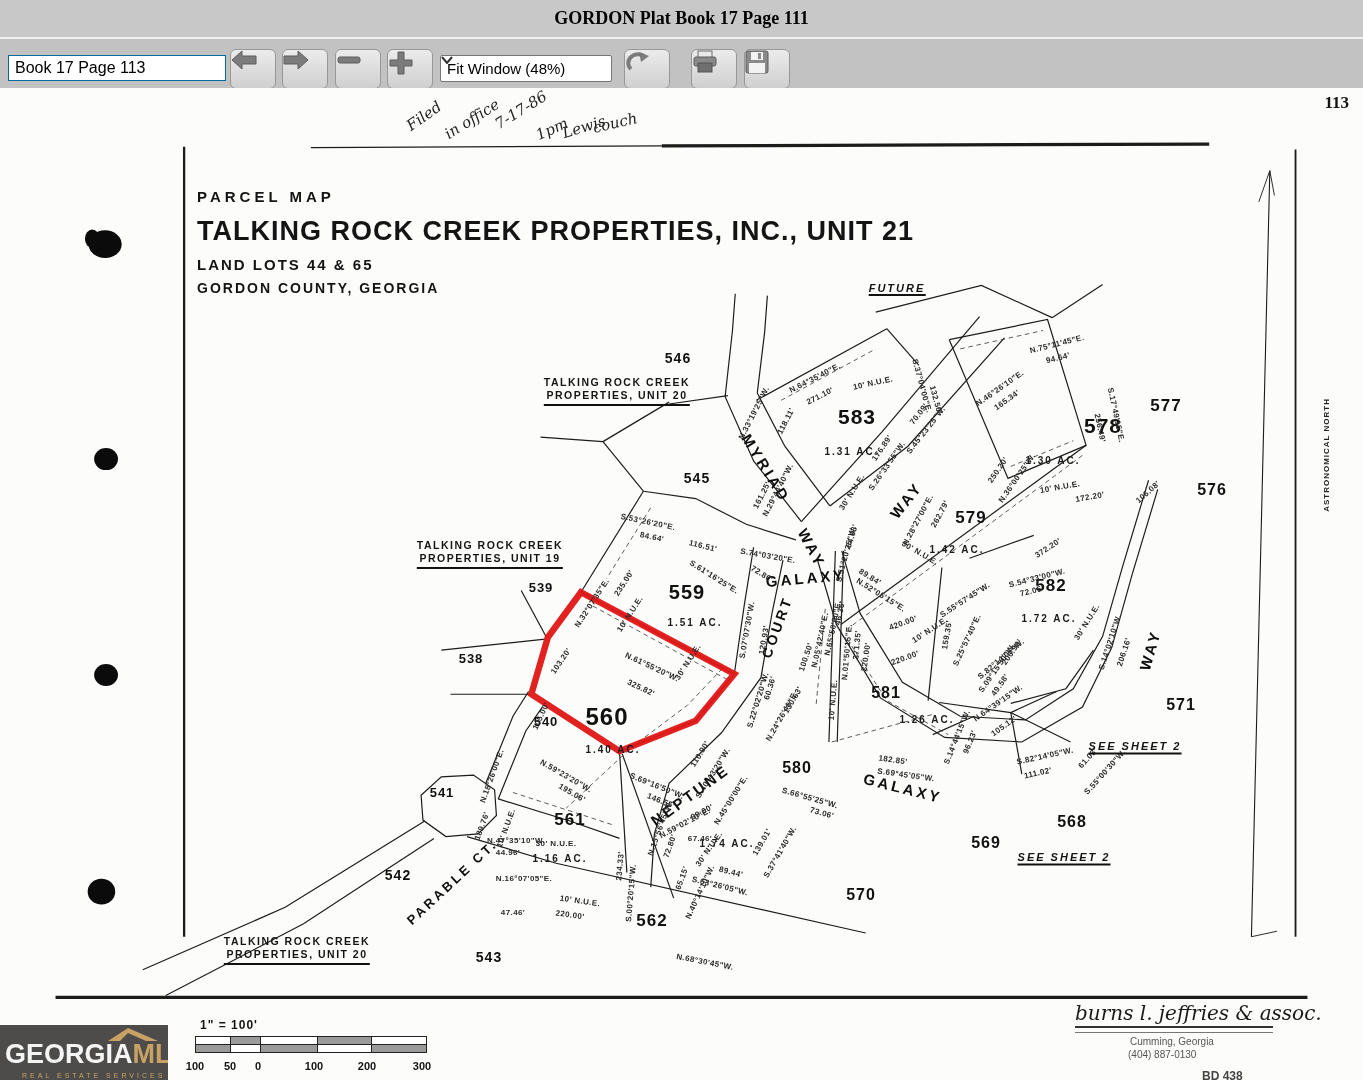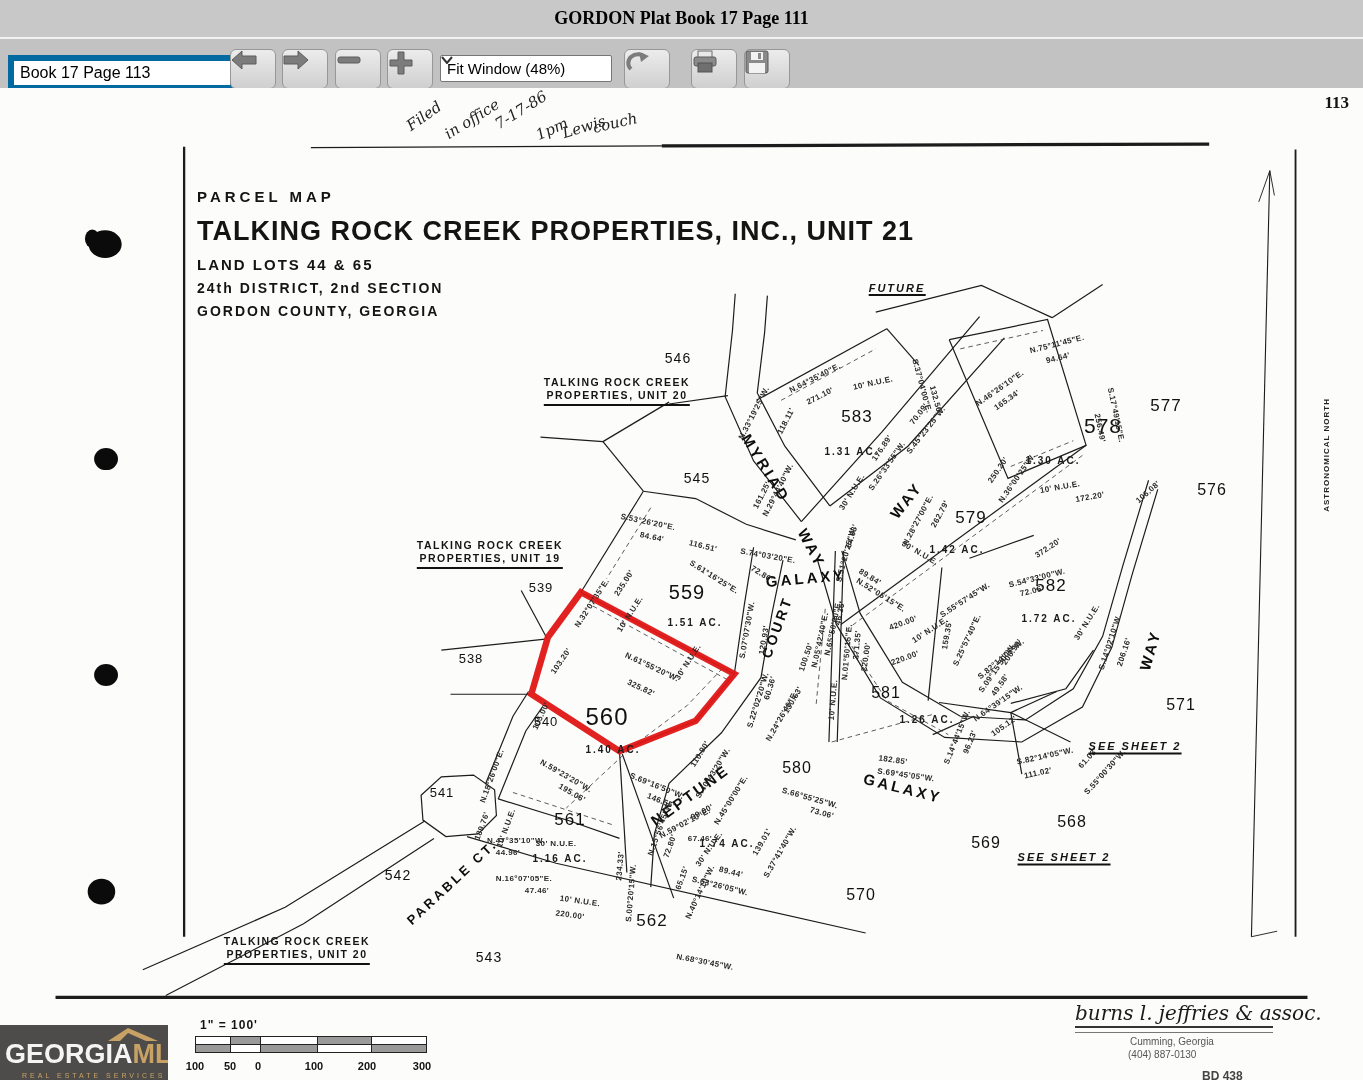--- a/index.html
+++ b/index.html
@@ -5,31 +5,31 @@
   html,body{margin:0;padding:0;background:#c9c9c9;}
   #app{position:relative;width:1363px;height:1080px;overflow:hidden;background:#c9c9c9;
        font-family:"Liberation Sans",sans-serif;}
   
   #titlebar{position:absolute;left:0;top:0;width:1363px;height:37px;background:#c8c8c8;
     border-bottom:2px solid #f2f2f2;display:flex;align-items:center;justify-content:center;}
   #titlebar .t{font-family:"Liberation Serif",serif;font-weight:bold;font-size:18px;color:#000;}
   
   #toolbar{position:absolute;left:0;top:39px;width:1363px;height:49px;background:#c2c2c2;
     border-bottom:2px solid #6e6e6e;}
-  #page-input{position:absolute;left:8px;top:16px;width:204px;height:22px;border:6px solid #0369a1;
+  #page-input{position:absolute;left:8px;top:16px;width:204px;height:22px;border:1px solid #0369a1;
     font-size:16px;padding:1px 6px;font-family:"Liberation Sans",sans-serif;color:#000;background:#fff;}
   .tbtn{position:absolute;top:10px;width:44px;height:38px;border:1px solid #979797;border-radius:6px;
     background:linear-gradient(#ececec,#cfcfcf);display:flex;align-items:center;justify-content:center;}
   #zoom-select{position:absolute;left:440px;top:16px;width:158px;height:25px;background:#fff;
     border:1px solid #767676;border-radius:2px;font-size:15px;color:#000;display:flex;
     align-items:center;padding:0 6px;justify-content:space-between;}
   
   #doc{position:absolute;left:0;top:88px;width:1363px;height:992px;background:#fcfcfb;overflow:hidden;color:#141414;}
   #doc .abs{position:absolute;transform:translate(-50%,-50%);white-space:nowrap;}
-  .parcel{font-weight:normal;letter-spacing:1px;color:#111;}
+  .parcel{font-weight:bold;letter-spacing:1px;color:#111;}
   .acre{font-size:10px;font-weight:bold;letter-spacing:2px;color:#1b1b1b;}
   .bearing{font-size:8px;font-weight:bold;letter-spacing:.4px;color:#2a2a2a;}
   .road{font-weight:bold;letter-spacing:3px;color:#0d0d0d;}
   .note{font-family:"DejaVu Serif",serif;font-style:italic;font-size:15px;color:#222;}
   .unit{font-size:10.5px;font-weight:bold;letter-spacing:1.5px;text-align:center;
         border-bottom:2px solid #111;padding-bottom:2px;line-height:13px;}
   .sheet{font-size:11px;font-weight:bold;letter-spacing:2px;font-style:italic;
          border-bottom:2px solid #111;padding-bottom:1px;}
   #title-block{position:absolute;left:197px;top:100px;}
   #title-block .l1{font-size:15px;font-weight:bold;letter-spacing:4px;}
@@ -223,21 +223,20 @@
       <polygon points="572,637 739,726 697,777 614,810 518,748 536,686" fill="none" stroke="#e01515" stroke-width="7" stroke-linejoin="miter" opacity="0.95"></polygon>
     </svg>
 
     <div id="pageno">113</div>
     <div id="astro">ASTRONOMICAL NORTH</div>
 
     <div id="title-block">
       <div class="l1">PARCEL MAP</div>
       <div class="l2">TALKING ROCK CREEK PROPERTIES, INC., UNIT 21</div>
       <div class="l3">LAND LOTS 44 &amp; 65</div>
-      <div class="l4">24th DISTRICT, 2nd SECTION</div>
       <div class="l5">GORDON COUNTY, GEORGIA</div>
     </div>
 
     <div id="future" class="abs" style="left:897px;top:201px">FUTURE</div>
 
     <div id="notes-layer">
         <div class="abs note" style="left: 424px; top: 28px; transform: translate(-50%, -50%) rotate(-35deg);">Filed</div>
         <div class="abs note" style="left: 472px; top: 31px; transform: translate(-50%, -50%) rotate(-32deg);">in office</div>
         <div class="abs note" style="left: 521px; top: 22px; transform: translate(-50%, -50%) rotate(-32deg);">7-17-86</div>
         <div class="abs note" style="left: 552px; top: 41px; transform: translate(-50%, -50%) rotate(-24deg);">1pm</div>
@@ -267,21 +266,21 @@
         <div class="abs parcel" style="left: 442px; top: 704px; transform: translate(-50%, -50%) rotate(0deg); font-size: 13px;">541</div>
         <div class="abs parcel" style="left: 398px; top: 787px; transform: translate(-50%, -50%) rotate(0deg); font-size: 14px;">542</div>
         <div class="abs parcel" style="left: 489px; top: 869px; transform: translate(-50%, -50%) rotate(0deg); font-size: 14px;">543</div>
         <div class="abs parcel" style="left: 687px; top: 504px; transform: translate(-50%, -50%) rotate(0deg); font-size: 20px;">559</div>
         <div class="abs acre" style="left: 695px; top: 534px; transform: translate(-50%, -50%) rotate(0deg);">1.51  AC.</div>
         <div class="abs parcel" style="left: 607px; top: 629px; transform: translate(-50%, -50%) rotate(0deg); font-size: 24px;">560</div>
         <div class="abs acre" style="left: 613px; top: 661px; transform: translate(-50%, -50%) rotate(0deg);">1.40  AC.</div>
         <div class="abs parcel" style="left: 570px; top: 732px; transform: translate(-50%, -50%) rotate(0deg); font-size: 17px;">561</div>
         <div class="abs acre" style="left: 560px; top: 770px; transform: translate(-50%, -50%) rotate(0deg);">1.16  AC.</div>
         <div class="abs parcel" style="left: 652px; top: 833px; transform: translate(-50%, -50%) rotate(0deg); font-size: 17px;">562</div>
-        <div class="abs parcel" style="left: 857px; top: 329px; transform: translate(-50%, -50%) rotate(0deg); font-size: 17px;">583</div>
+        <div class="abs parcel" style="left: 857px; top: 329px; transform: translate(-50%, -50%) rotate(0deg); font-size: 21px;">583</div>
         <div class="abs acre" style="left: 852px; top: 363px; transform: translate(-50%, -50%) rotate(0deg);">1.31  AC.</div>
         <div class="abs parcel" style="left: 1103px; top: 338px; transform: translate(-50%, -50%) rotate(0deg); font-size: 21px;">578</div>
         <div class="abs acre" style="left: 1053px; top: 372px; transform: translate(-50%, -50%) rotate(0deg);">1.30  AC.</div>
         <div class="abs parcel" style="left: 1166px; top: 318px; transform: translate(-50%, -50%) rotate(0deg); font-size: 17px;">577</div>
         <div class="abs parcel" style="left: 1212px; top: 402px; transform: translate(-50%, -50%) rotate(0deg); font-size: 16px;">576</div>
         <div class="abs parcel" style="left: 971px; top: 430px; transform: translate(-50%, -50%) rotate(0deg); font-size: 17px;">579</div>
         <div class="abs acre" style="left: 957px; top: 461px; transform: translate(-50%, -50%) rotate(0deg);">1.42  AC.</div>
         <div class="abs parcel" style="left: 1051px; top: 498px; transform: translate(-50%, -50%) rotate(0deg); font-size: 17px;">582</div>
         <div class="abs acre" style="left: 1049px; top: 530px; transform: translate(-50%, -50%) rotate(0deg);">1.72  AC.</div>
         <div class="abs parcel" style="left: 886px; top: 605px; transform: translate(-50%, -50%) rotate(0deg); font-size: 16px;">581</div>
@@ -329,21 +328,21 @@
         <div class="abs bearing" style="left: 747px; top: 542px; transform: translate(-50%, -50%) rotate(-80deg);">S.07°07'30"W.</div>
         <div class="abs bearing" style="left: 764px; top: 552px; transform: translate(-50%, -50%) rotate(-80deg);">120.93'</div>
         <div class="abs bearing" style="left: 688px; top: 574px; transform: translate(-50%, -50%) rotate(-57deg);">30' N.U.E.</div>
         <div class="abs bearing" style="left: 492px; top: 688px; transform: translate(-50%, -50%) rotate(-70deg);">N.18°26'00"E.</div>
         <div class="abs bearing" style="left: 482px; top: 738px; transform: translate(-50%, -50%) rotate(-70deg);">189.76'</div>
         <div class="abs bearing" style="left: 506px; top: 740px; transform: translate(-50%, -50%) rotate(-70deg);">10' N.U.E.</div>
         <div class="abs bearing" style="left: 556px; top: 755px; transform: translate(-50%, -50%) rotate(0deg);">30' N.U.E.</div>
         <div class="abs bearing" style="left: 516px; top: 752px; transform: translate(-50%, -50%) rotate(0deg);">N.47°35'10"W.</div>
         <div class="abs bearing" style="left: 508px; top: 764px; transform: translate(-50%, -50%) rotate(0deg);">44.96'</div>
         <div class="abs bearing" style="left: 524px; top: 790px; transform: translate(-50%, -50%) rotate(0deg);">N.16°07'05"E.</div>
-        <div class="abs bearing" style="left: 513px; top: 802px; transform: translate(-50%, -50%) rotate(0deg); margin-left: 24px;">47.46'</div>
+        <div class="abs bearing" style="left: 513px; top: 824px; transform: translate(-50%, -50%) rotate(0deg);">47.46'</div>
         <div class="abs bearing" style="left: 580px; top: 813px; transform: translate(-50%, -50%) rotate(8deg);">10' N.U.E.</div>
         <div class="abs bearing" style="left: 570px; top: 827px; transform: translate(-50%, -50%) rotate(8deg);">220.00'</div>
         <div class="abs bearing" style="left: 620px; top: 778px; transform: translate(-50%, -50%) rotate(-85deg);">234.33'</div>
         <div class="abs bearing" style="left: 631px; top: 805px; transform: translate(-50%, -50%) rotate(-85deg);">S.00°20'15"W.</div>
         <div class="abs bearing" style="left: 705px; top: 874px; transform: translate(-50%, -50%) rotate(11deg);">N.68°30'45"W.</div>
         <div class="abs bearing" style="left: 754px; top: 325px; transform: translate(-50%, -50%) rotate(-63deg);">N.33°19'25"W.</div>
         <div class="abs bearing" style="left: 786px; top: 333px; transform: translate(-50%, -50%) rotate(-63deg);">118.11'</div>
         <div class="abs bearing" style="left: 778px; top: 402px; transform: translate(-50%, -50%) rotate(-63deg);">N.29°44'40"W.</div>
         <div class="abs bearing" style="left: 762px; top: 407px; transform: translate(-50%, -50%) rotate(-63deg);">161.25'</div>
         <div class="abs bearing" style="left: 815px; top: 290px; transform: translate(-50%, -50%) rotate(-27deg);">N.64°35'40"E.</div>

